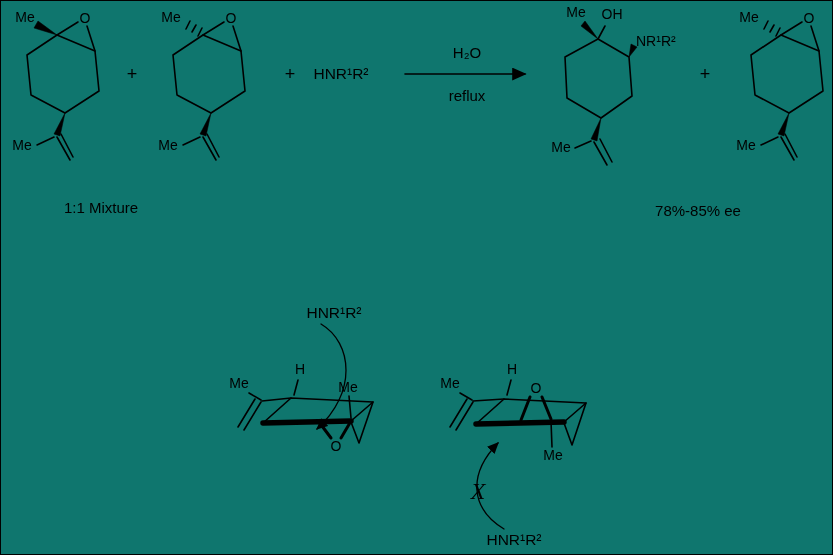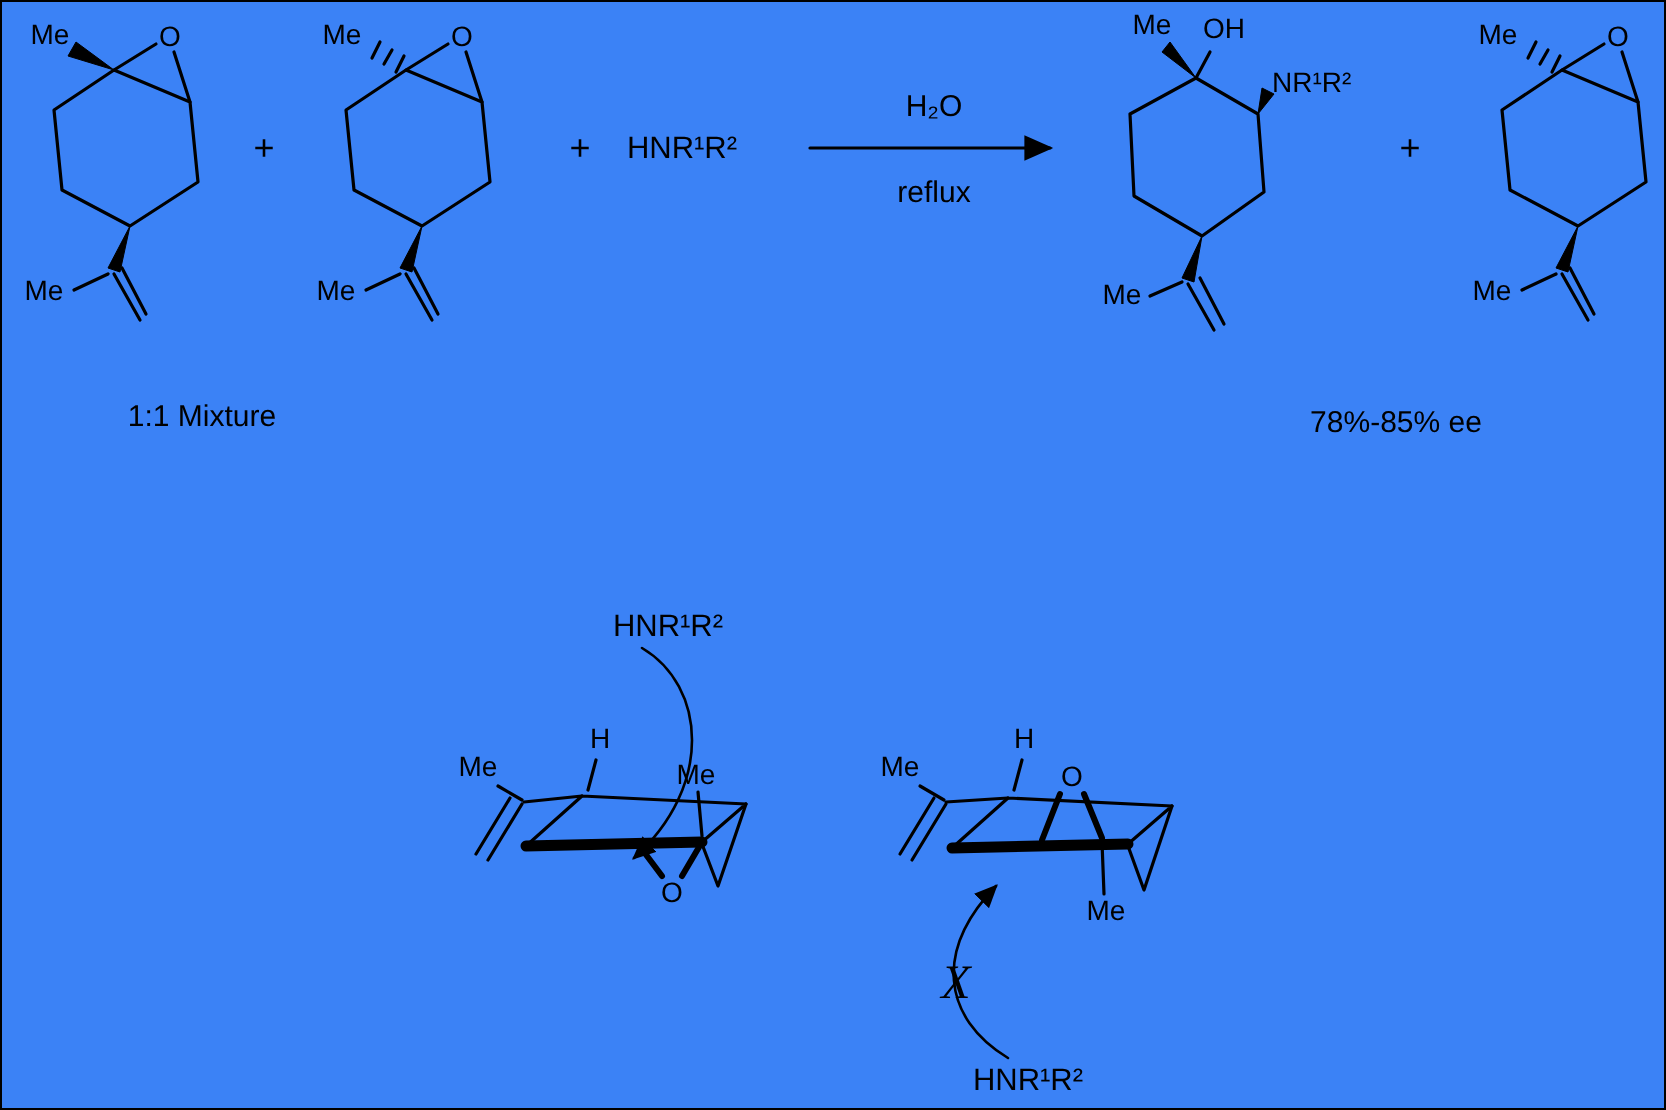--- a/index.html
+++ b/index.html
@@ -1,19 +1,19 @@
 <!DOCTYPE html>
 <html><head>
 <meta charset="utf-8">
 <style>
   html,body{margin:0;padding:0;background:#fff;}
   .canvas{
     position:relative;
     width:833px;height:555px;
-    background:#3b82f6;
+    background:#0f766e;
     border:1px solid #000;
     box-sizing:border-box;
     font-family:"Liberation Sans","DejaVu Sans",sans-serif;
   }
   svg{display:block;}
   .bond{stroke:#000;stroke-width:1.6;fill:none;stroke-linecap:round;stroke-linejoin:round;}
   .thin{stroke-width:1.3;}
   .front{stroke-width:5.5;}
   .ep{stroke-width:3;}
   .hash{stroke-width:1.6;}

